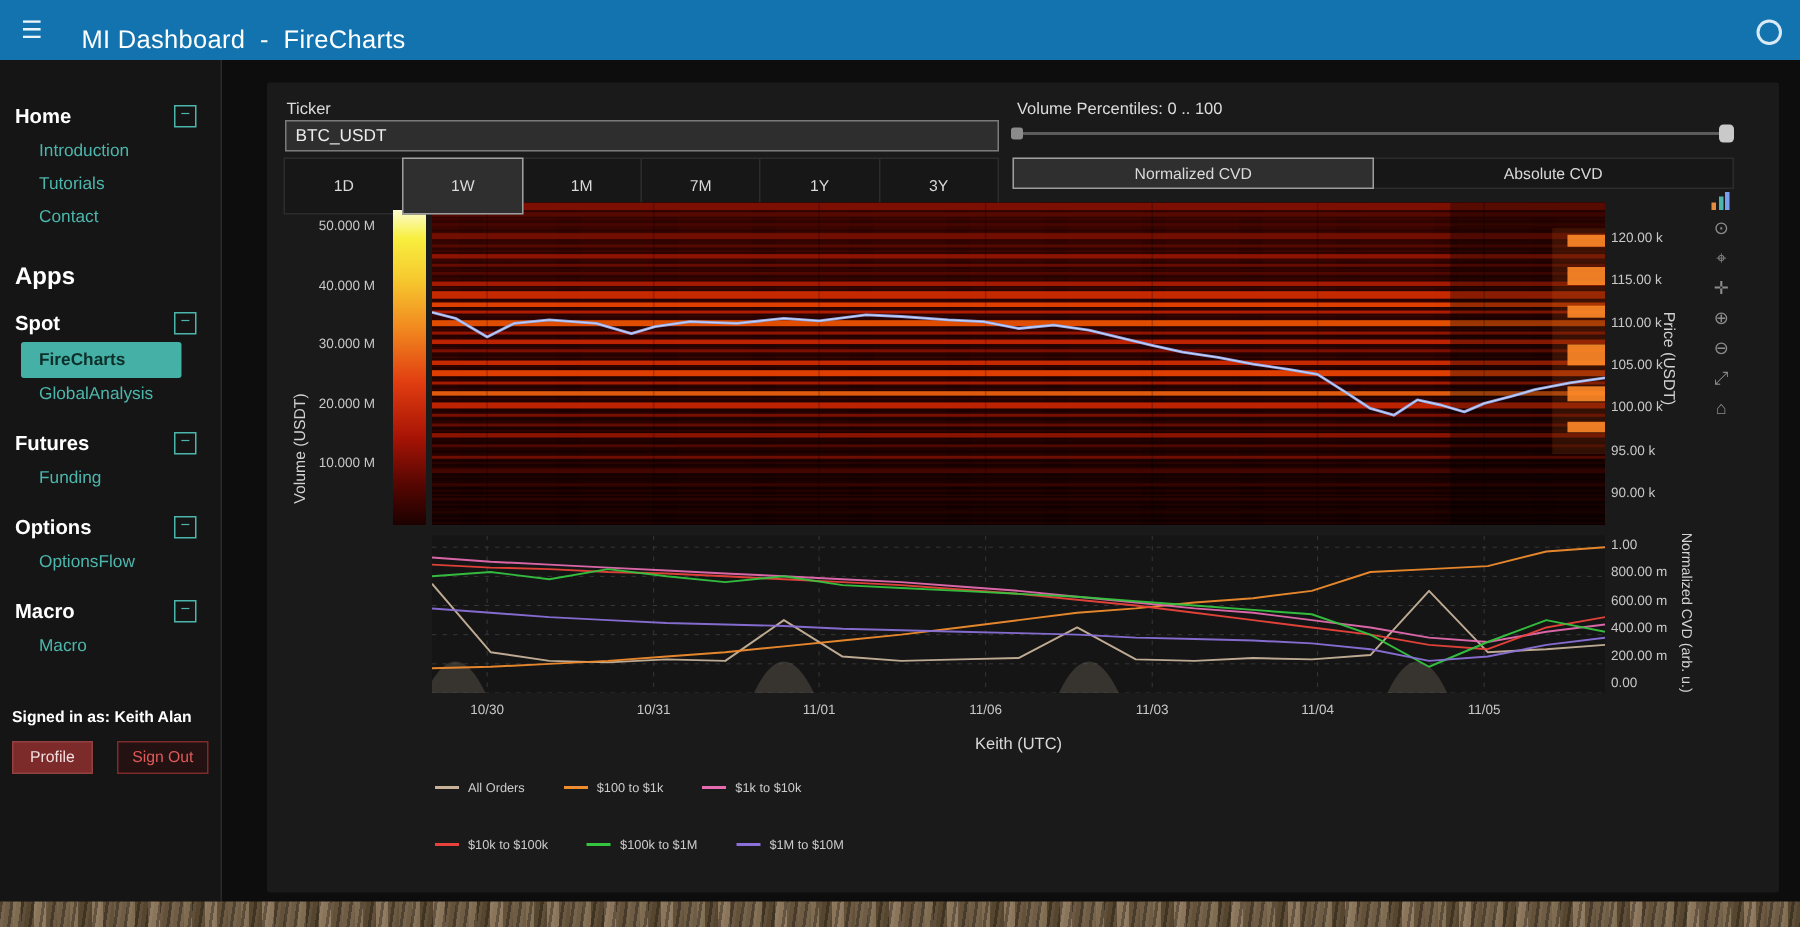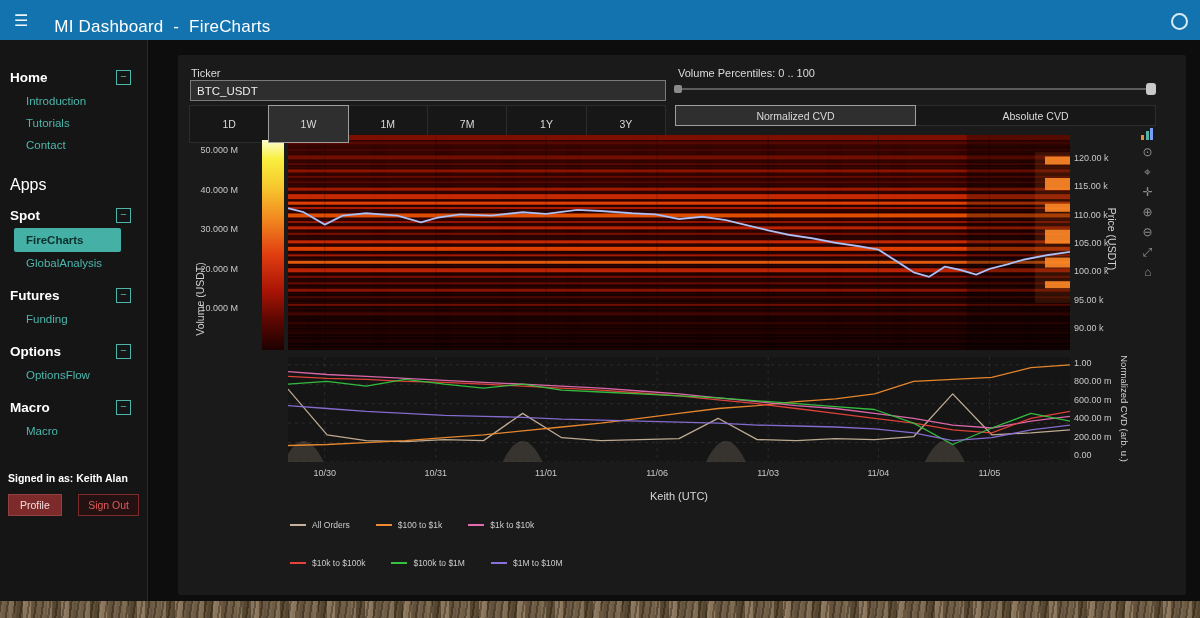--- a/index.html
+++ b/index.html
@@ -16,21 +16,21 @@
            border-right:1px solid #2a2a2a;padding-top:16px;box-sizing:border-box;color:#4db6ac;}
   .side-head{display:flex;justify-content:space-between;align-items:center;
              padding:0 16px 0 10px;margin-top:14px;}
   .side-head .lbl{color:#fff;font-size:13.5px;font-weight:700;}
   .collapse{width:13px;height:13px;border:1px solid #4db6ac;color:#4db6ac;font-size:11px;
             line-height:11px;text-align:center;cursor:pointer;flex:0 0 auto;}
   .side-items{display:flex;flex-direction:column;margin:5px 0 0 14px;}
   .side-item{color:#4db6ac;font-size:11.5px;padding:5px 0 5px 12px;cursor:pointer;text-decoration:none;}
   .side-item.active{background:#45b0a6;color:#0d2f2a;font-weight:700;margin-right:26px;
                     padding:6px 0 6px 12px;border-radius:2px;}
-  .apps-label{color:#fff;font-size:16px;font-weight:400;margin:20px 0 0 10px;}
+  .apps-label{color:#fff;font-size:16px;font-weight:700;margin:20px 0 0 10px;}
   .signed-in{color:#fff;font-size:10.5px;font-weight:700;margin:30px 8px 0 8px;}
   .side-buttons{display:flex;justify-content:space-between;margin:10px 8px 0 8px;}
   .btn-profile{background:#7c2a2a;color:#f2dede;border:1px solid #924040;font-size:10.5px;
                padding:4px 11px;cursor:pointer;font-family:inherit;}
   .btn-signout{background:#241111;color:#e05a5a;border:1px solid #7c2a2a;font-size:10.5px;
                padding:4px 9px;cursor:pointer;font-family:inherit;}
   
   .panel{position:absolute;left:178px;top:55px;width:1008px;height:540px;background:#1a1a1a;
          border-radius:2px;}
   .ctrl-label{position:absolute;font-size:11px;color:#dcdcdc;}
@@ -46,21 +46,21 @@
   .tf-row{position:absolute;left:12px;top:50px;width:476px;height:38px;display:flex;}
   .cvd-row{position:absolute;left:498px;top:50px;width:480px;height:21px;display:flex;}
   .seg-btn{flex:1;background:#171717;border:1px solid #2c2c2c;color:#dadada;font-size:10.5px;
            display:flex;align-items:center;justify-content:center;cursor:pointer;margin-left:-1px;}
   .seg-btn.active{background:#2f2f2f;border:1px solid #9f9f9f;z-index:1;}
   
   .colorbar{position:absolute;left:84px;top:85px;width:22px;height:210px;
             background:linear-gradient(180deg,#fdfdd0 0%,#f8ef3e 9%,#f6c92e 22%,#f1871f 38%,
                        #e03c10 55%,#a81405 72%,#5c0702 86%,#1c0100 100%);}
   .cb-ticks{position:absolute;left:14px;top:90px;width:62px;height:210px;}
-  .cb-ticks span{position:absolute;right:16px;font-size:9px;color:#c8c8c8;line-height:10px;white-space:nowrap;text-align:right;}
+  .cb-ticks span{position:absolute;right:4px;font-size:9px;color:#c8c8c8;line-height:10px;white-space:nowrap;text-align:right;}
   .rot-label{position:absolute;font-size:10.5px;color:#d2d2d2;text-align:center;}
   .heat-svg{position:absolute;left:110px;top:80px;width:782px;height:215px;display:block;background:#180000;}
   .cvd-svg{position:absolute;left:110px;top:302px;width:782px;height:105px;display:block;background:#151515;}
   .r-ticks{position:absolute;left:896px;width:70px;text-align:right;}
   .r-ticks span{position:absolute;left:0;font-size:9px;color:#c8c8c8;line-height:10px;white-space:nowrap;}
   .x-ticks{position:absolute;left:110px;top:413px;width:782px;height:12px;}
   .x-ticks span{position:absolute;font-size:9px;color:#c8c8c8;transform:translateX(-50%);white-space:nowrap;}
   .date-label{position:absolute;left:441px;top:435px;width:120px;text-align:center;font-size:11px;color:#d8d8d8;}
   
   .legend-row{position:absolute;left:112px;display:flex;gap:26px;align-items:center;}

